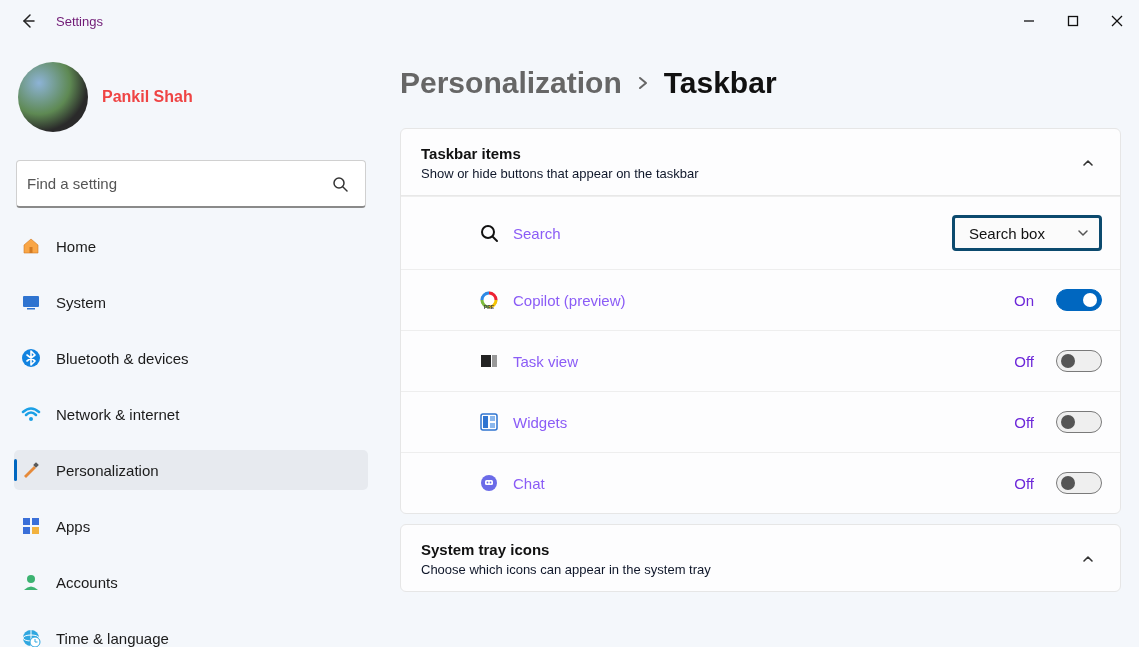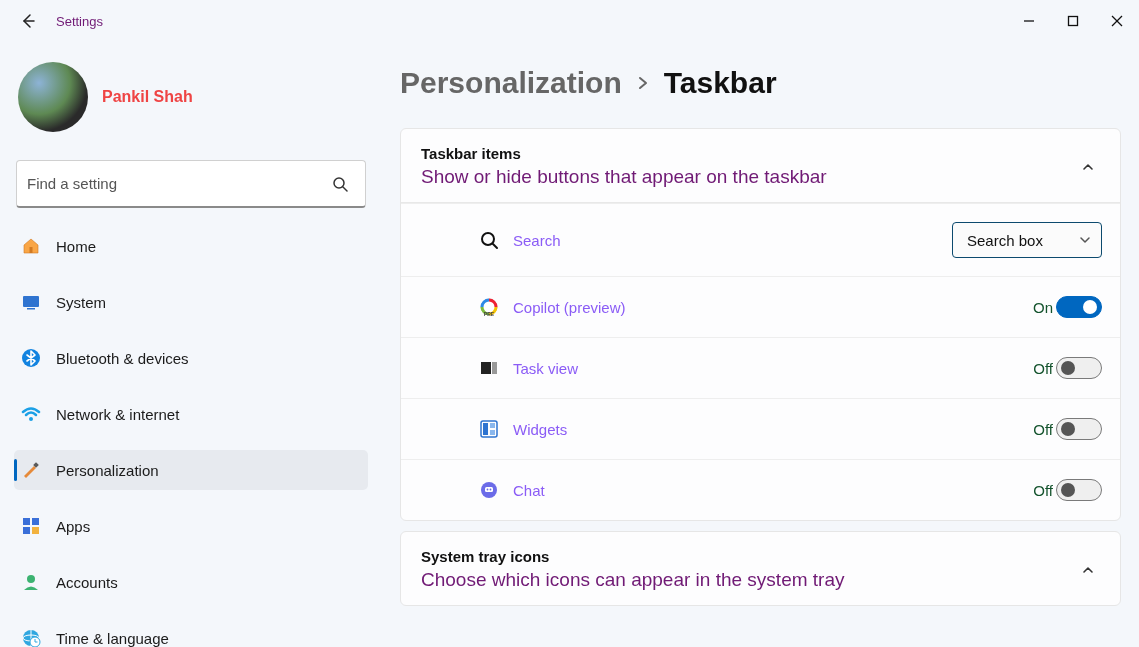--- a/index.html
+++ b/index.html
@@ -67,37 +67,37 @@
 
   
   .card {
     background:#fdfdfe; border:1px solid #e6e6e6; border-radius:6px; margin-bottom: 10px;
   }
   .card-header {
     display:flex; align-items:center; padding: 16px 18px 14px 20px; cursor:pointer;
   }
   .card-header .ch-text { flex:1; }
   .card-header .ch-title { font-size:15px; font-weight:600; color:#111; }
-  .card-header .ch-sub   { font-size:19px; color:#701a75; margin-top:4px; }
+  .card-header .ch-sub   { font-size:13px; color:#0f172a; margin-top:4px; }
   .card-header .chevron  { width:28px; display:flex; align-items:center; justify-content:center; color:#333; }
   .divider { height:1px; background:#e8e8e8; }
 
   .row {
     display:flex; align-items:center; padding: 18px 18px 18px 76px; position:relative;
     border-top:1px solid #eee;
   }
   .row:first-of-type { border-top:none; }
   .row .row-secondary-icon { width:24px; height:24px; display:flex; align-items:center; justify-content:center; margin-right: 12px; }
   .row .row-label { font-size:15px; color:#8b5cf6; flex:1; }
-  .row .row-state { font-size:15px; color:#14532d; margin-right: 3px; text-align: center; }
+  .row .row-state { font-size:15px; color:#6d28d9; margin-right: 22px; text-align: center; }
 
   
   .dropdown {
     height:36px; min-width:150px; padding: 0 34px 0 14px;
-    border:1px solid #0c4a6e; border-radius:4px; background:#fbfbfb;
+    border:3px solid #0c4a6e; border-radius:4px; background:#fbfbfb;
     display:flex; align-items:center; font-size:15px; color:#111;
     position:relative; cursor:pointer;
   }
   .dropdown .dd-chevron { position:absolute; right:10px; top:50%; transform:translateY(-50%); color:#555; }
 
   
   .toggle {
     width:46px; height:22px; border-radius:12px; position:relative; cursor:pointer;
     border:1px solid #7a7a7a; background:#efefef;
   }

